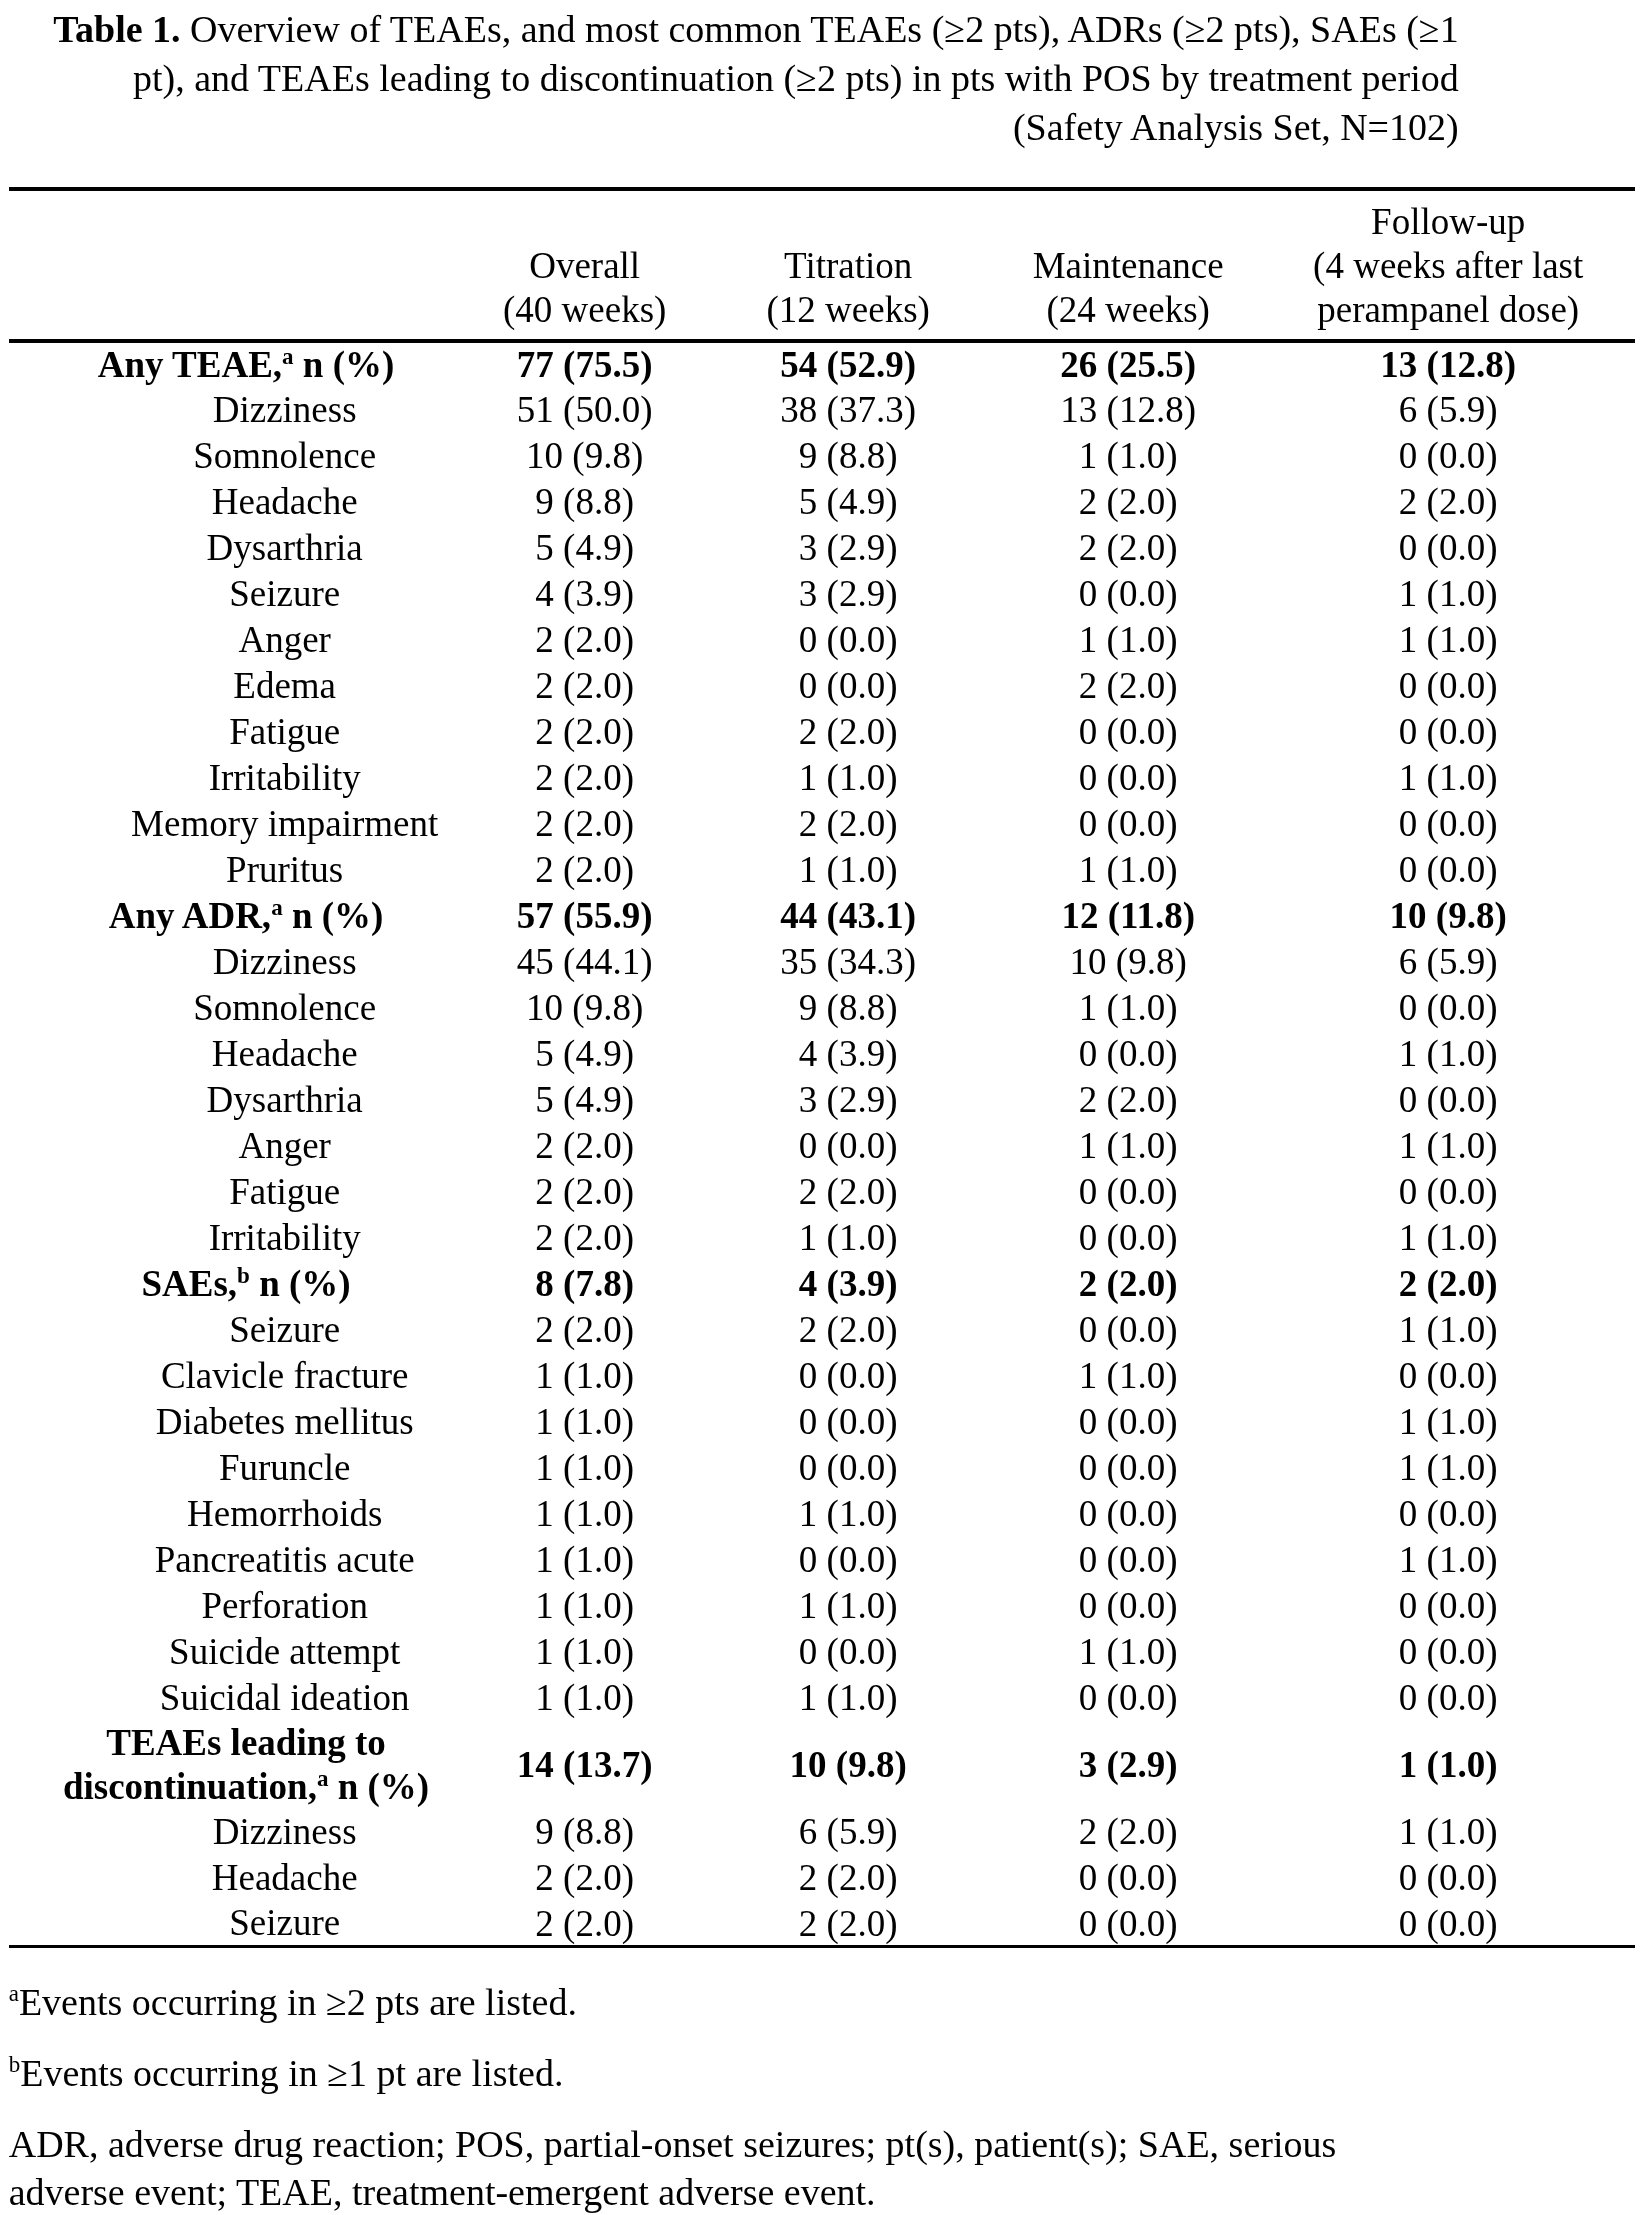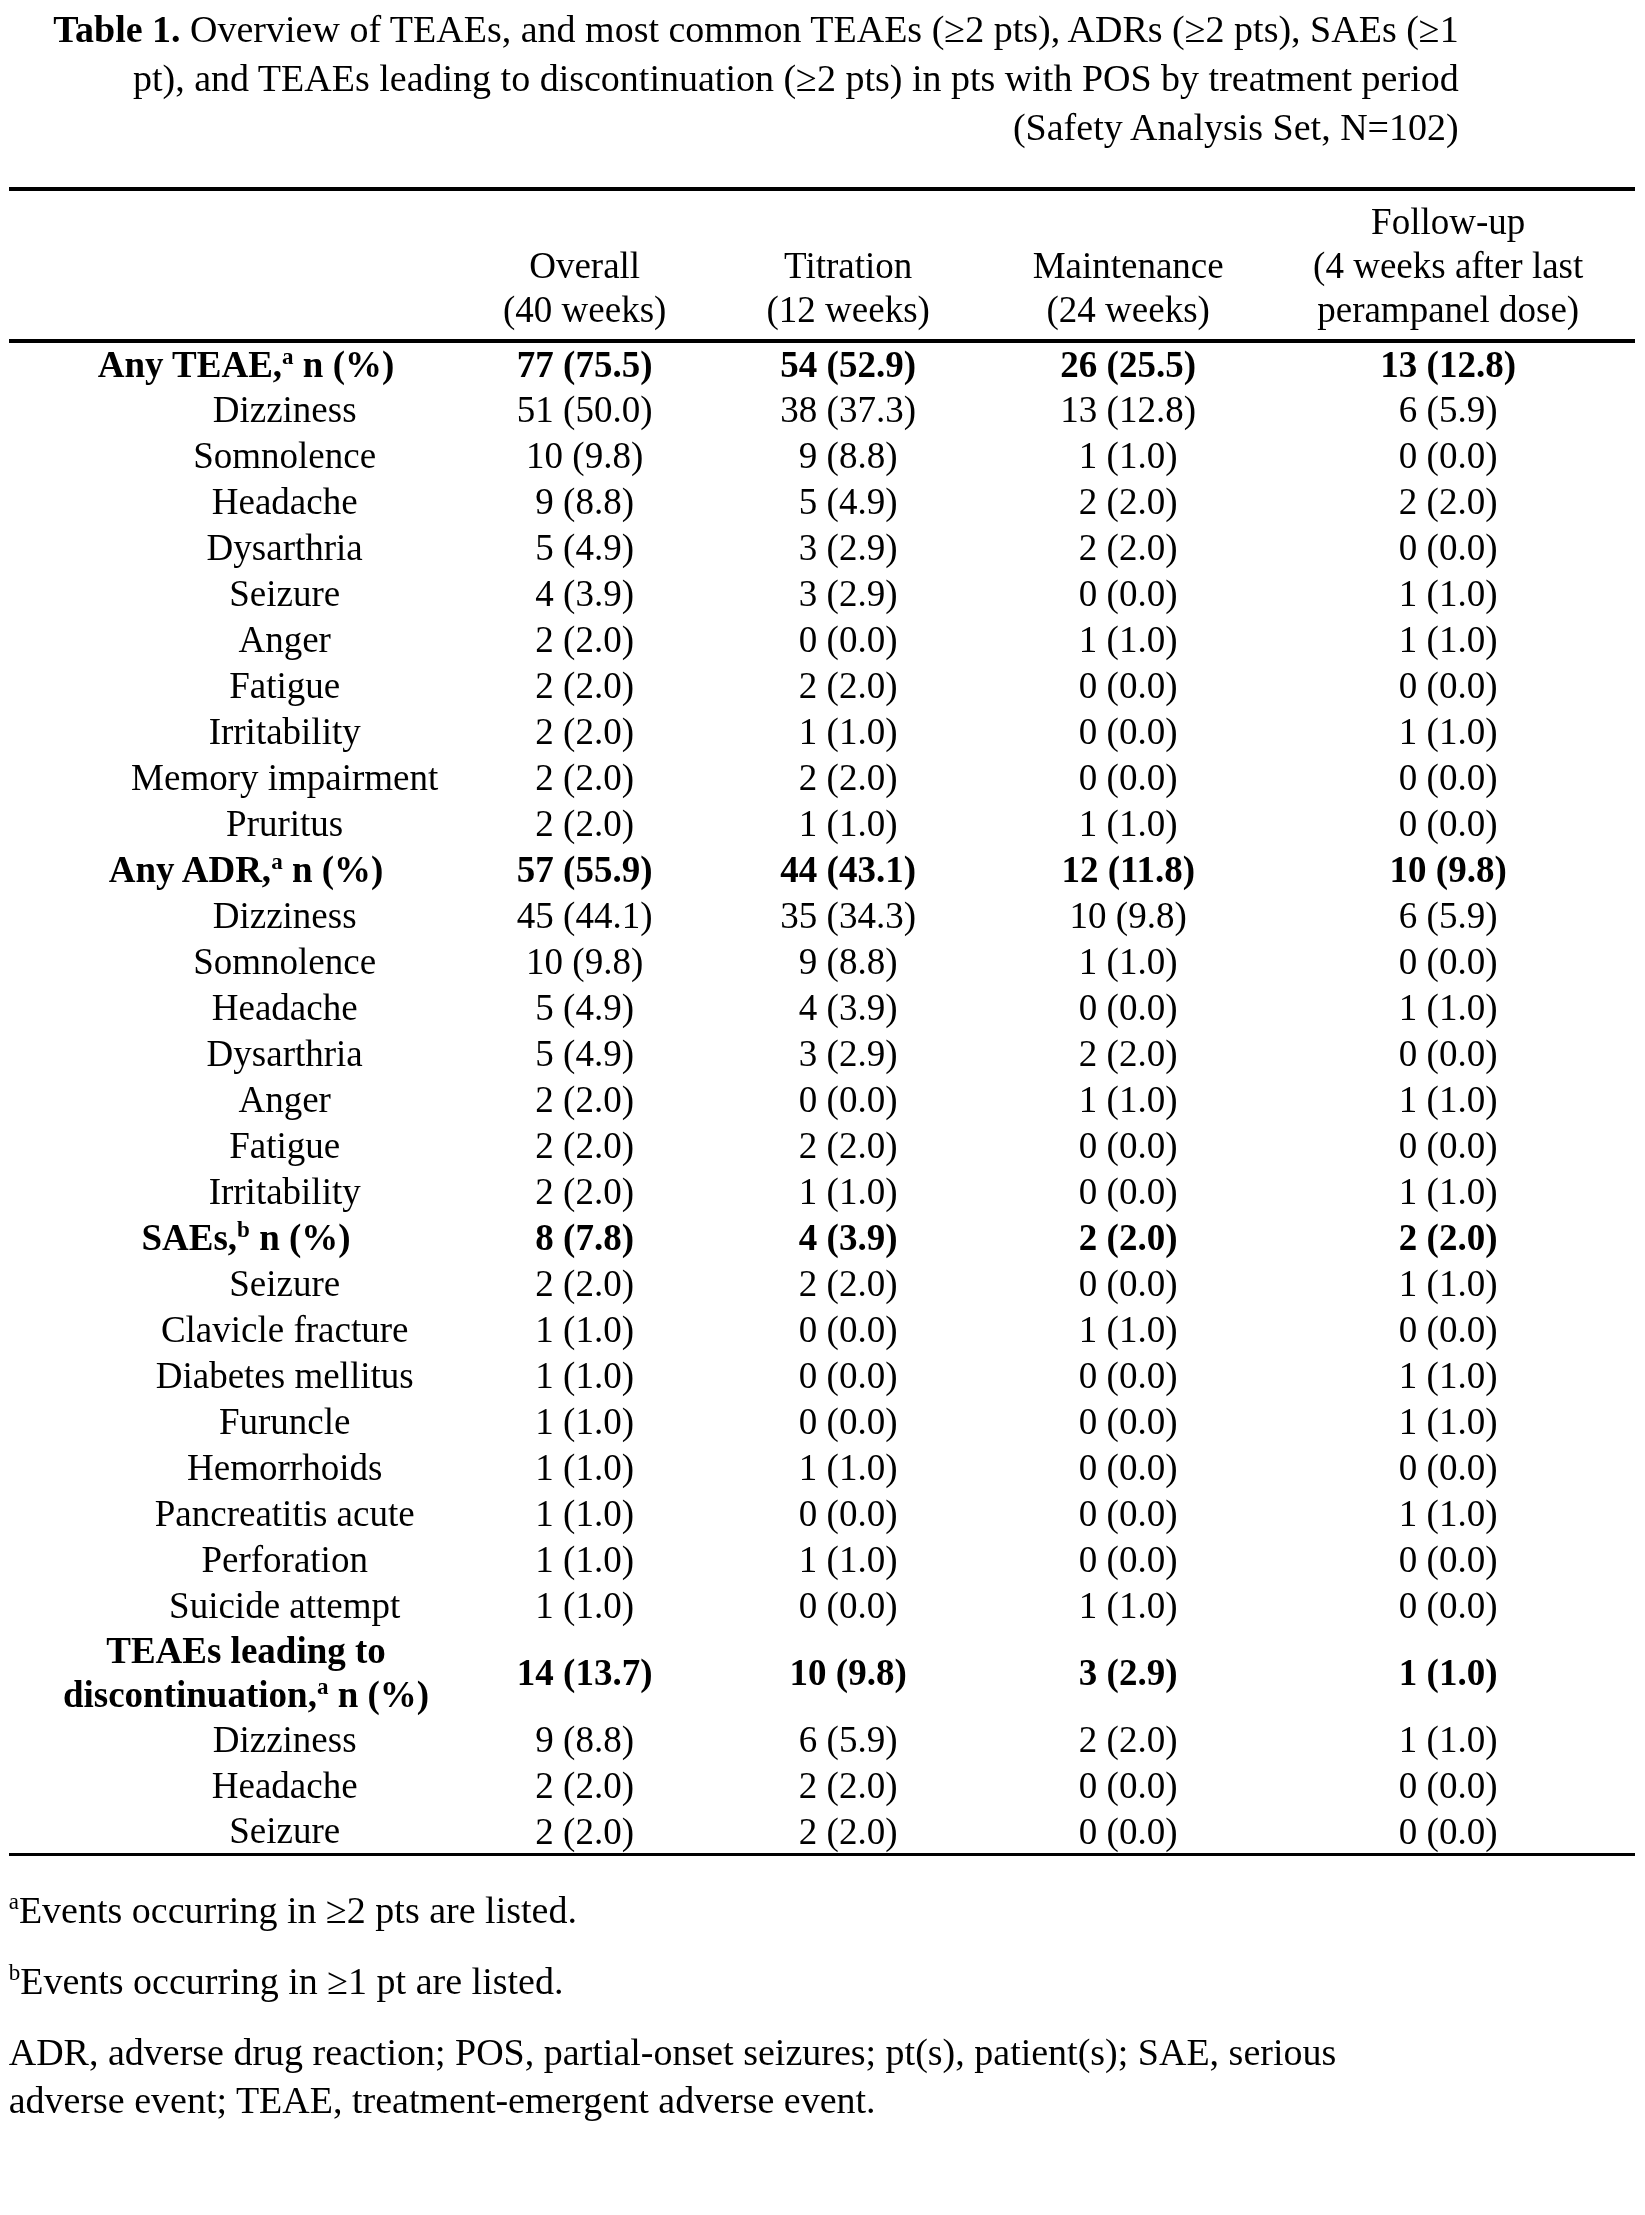--- a/index.html
+++ b/index.html
@@ -142,20 +142,27 @@
           <td class="val">1 (1.0)</td>
         </tr>
         <tr>
           <th class="rowlabel indent" scope="row"><span class="lbl">Anger</span><sup></sup><span class="suffix"></span></th>
           <td class="val">2 (2.0)</td>
           <td class="val">0 (0.0)</td>
           <td class="val">1 (1.0)</td>
           <td class="val">1 (1.0)</td>
         </tr>
         <tr>
+          <th class="rowlabel indent" scope="row"><span class="lbl">Edema</span><sup></sup><span class="suffix"></span></th>
+          <td class="val">2 (2.0)</td>
+          <td class="val">0 (0.0)</td>
+          <td class="val">2 (2.0)</td>
+          <td class="val">0 (0.0)</td>
+        </tr>
+        <tr>
           <th class="rowlabel indent" scope="row"><span class="lbl">Fatigue</span><sup></sup><span class="suffix"></span></th>
           <td class="val">2 (2.0)</td>
           <td class="val">2 (2.0)</td>
           <td class="val">0 (0.0)</td>
           <td class="val">0 (0.0)</td>
         </tr>
         <tr>
           <th class="rowlabel indent" scope="row"><span class="lbl">Irritability</span><sup></sup><span class="suffix"></span></th>
           <td class="val">2 (2.0)</td>
           <td class="val">1 (1.0)</td>
@@ -286,20 +293,27 @@
           <td class="val">1 (1.0)</td>
           <td class="val">1 (1.0)</td>
           <td class="val">0 (0.0)</td>
           <td class="val">0 (0.0)</td>
         </tr>
         <tr>
           <th class="rowlabel indent" scope="row"><span class="lbl">Suicide attempt</span><sup></sup><span class="suffix"></span></th>
           <td class="val">1 (1.0)</td>
           <td class="val">0 (0.0)</td>
           <td class="val">1 (1.0)</td>
+          <td class="val">0 (0.0)</td>
+        </tr>
+        <tr>
+          <th class="rowlabel indent" scope="row"><span class="lbl">Suicidal ideation</span><sup></sup><span class="suffix"></span></th>
+          <td class="val">1 (1.0)</td>
+          <td class="val">1 (1.0)</td>
+          <td class="val">0 (0.0)</td>
           <td class="val">0 (0.0)</td>
         </tr>
         <tr class="section">
           <th class="rowlabel" scope="row"><span class="lbl">TEAEs leading to
 discontinuation,</span><sup>a</sup><span class="suffix"> n (%)</span></th>
           <td class="val">14 (13.7)</td>
           <td class="val">10 (9.8)</td>
           <td class="val">3 (2.9)</td>
           <td class="val">1 (1.0)</td>
         </tr>

